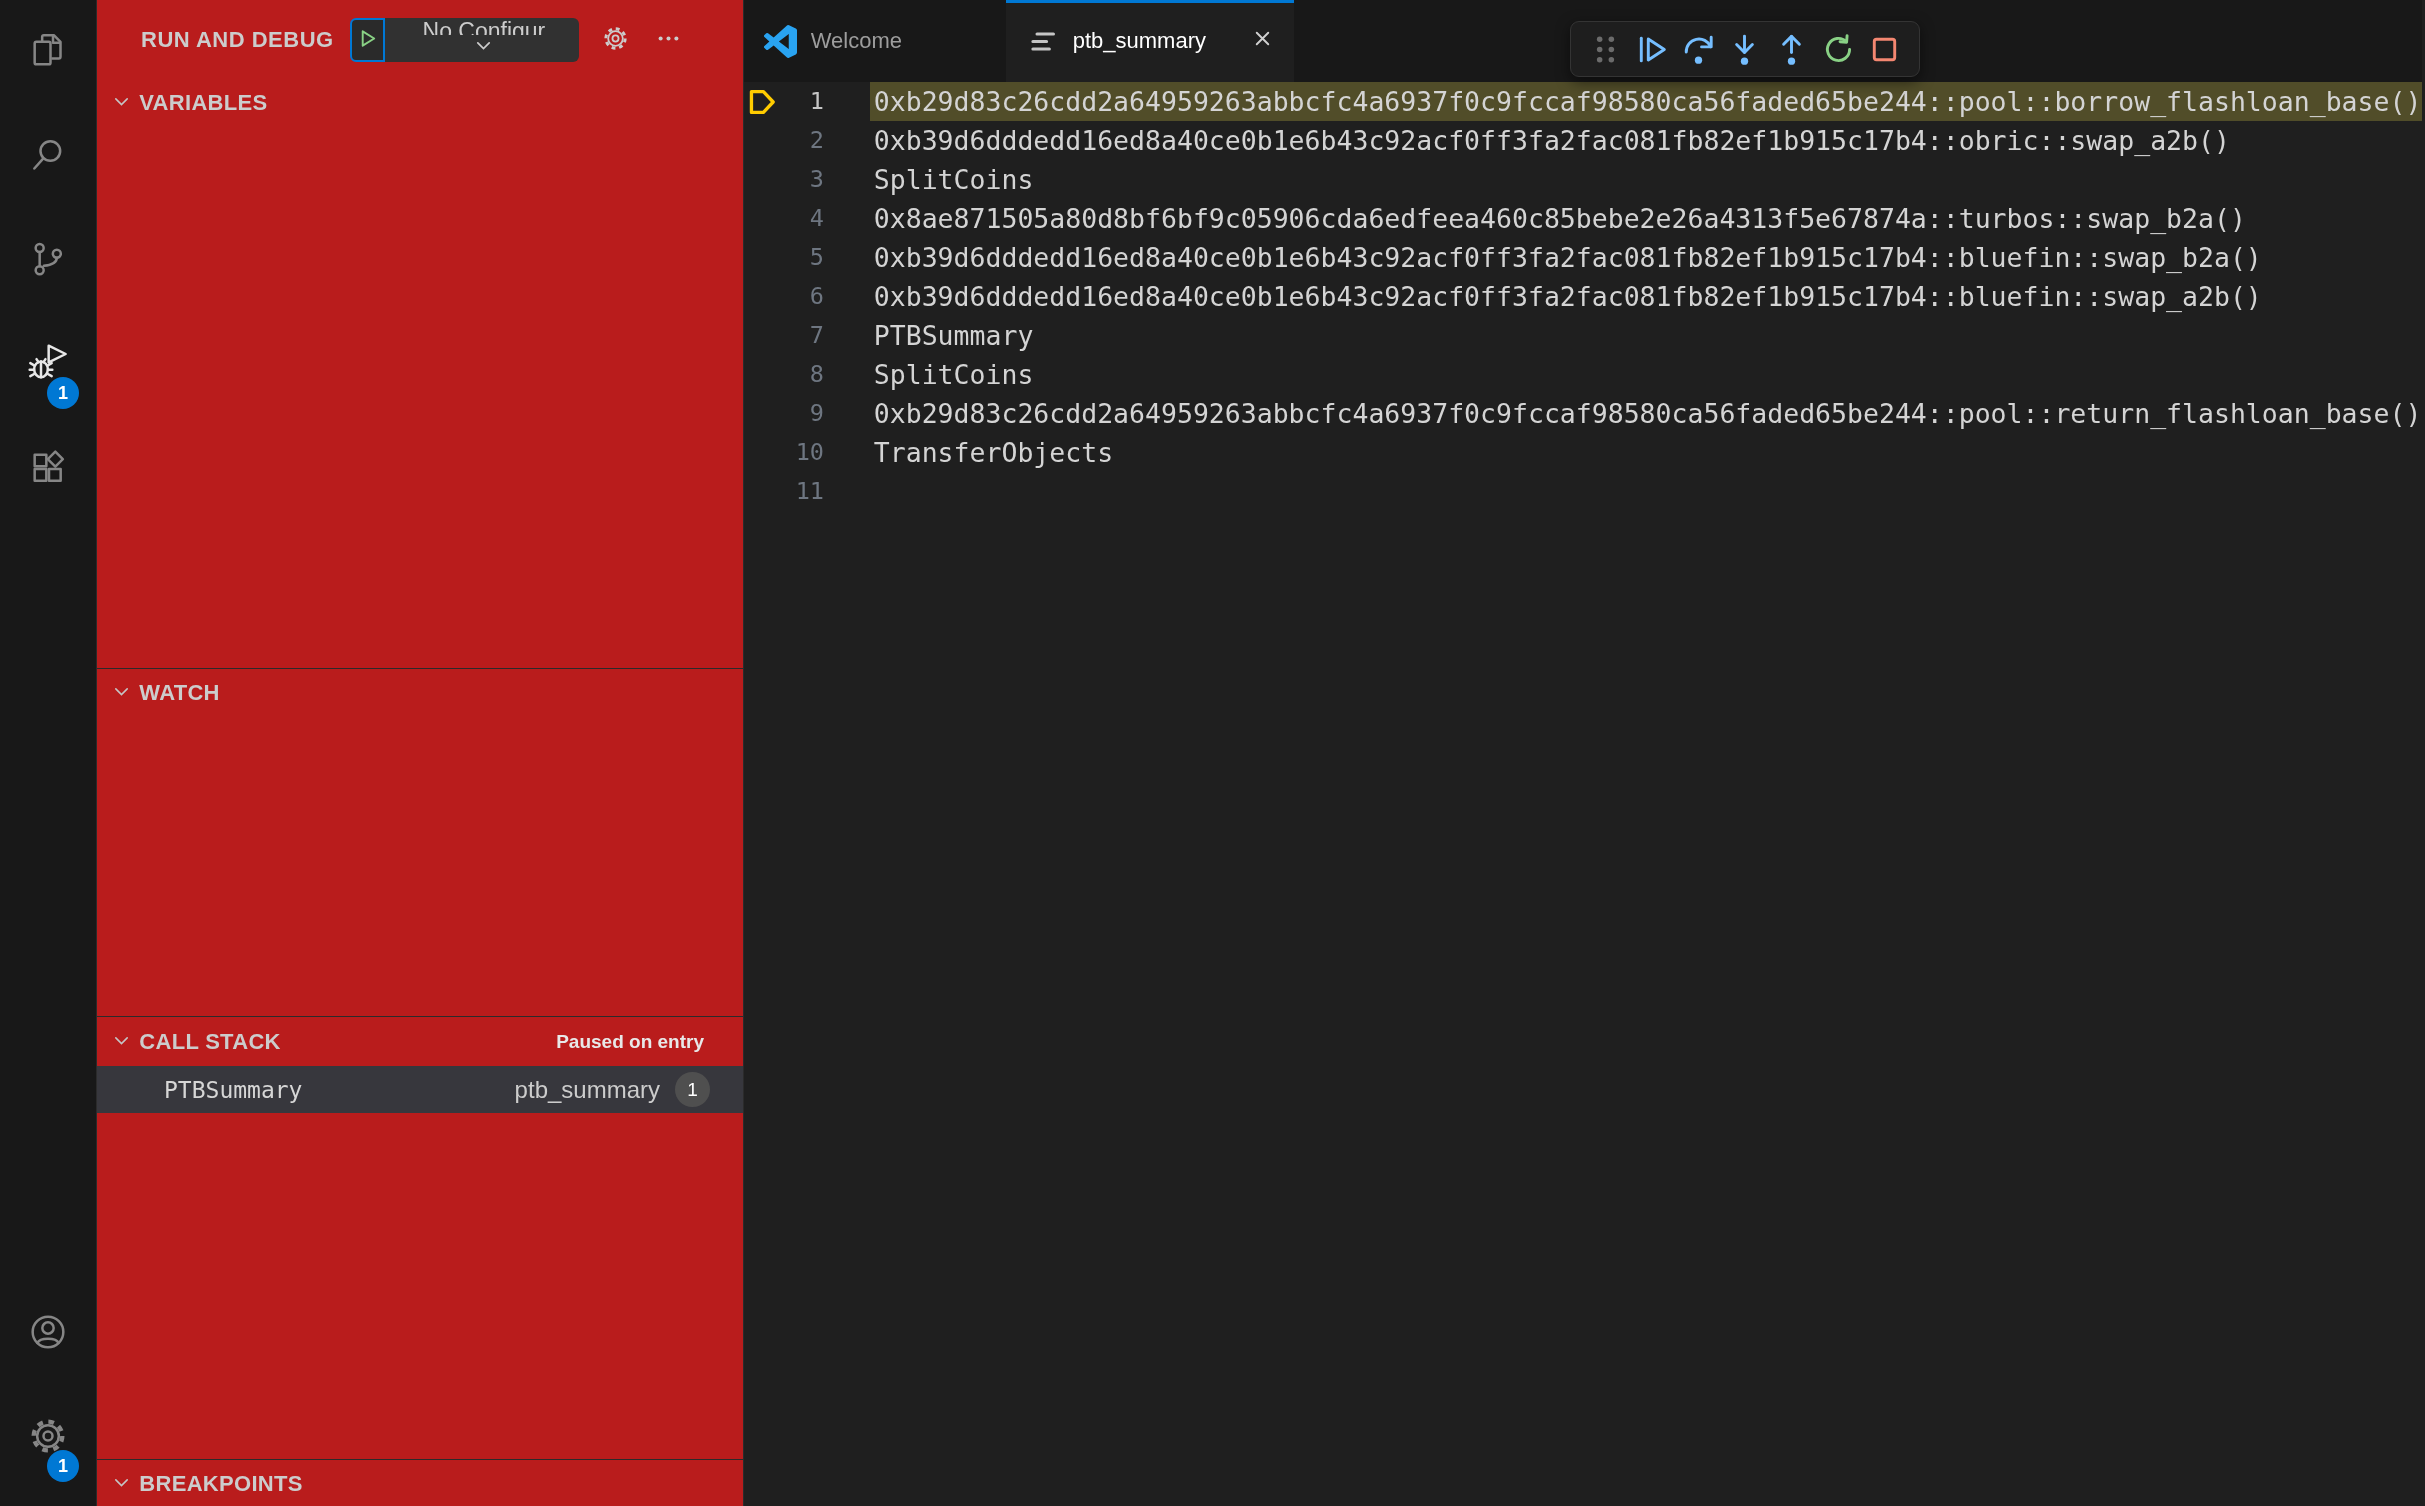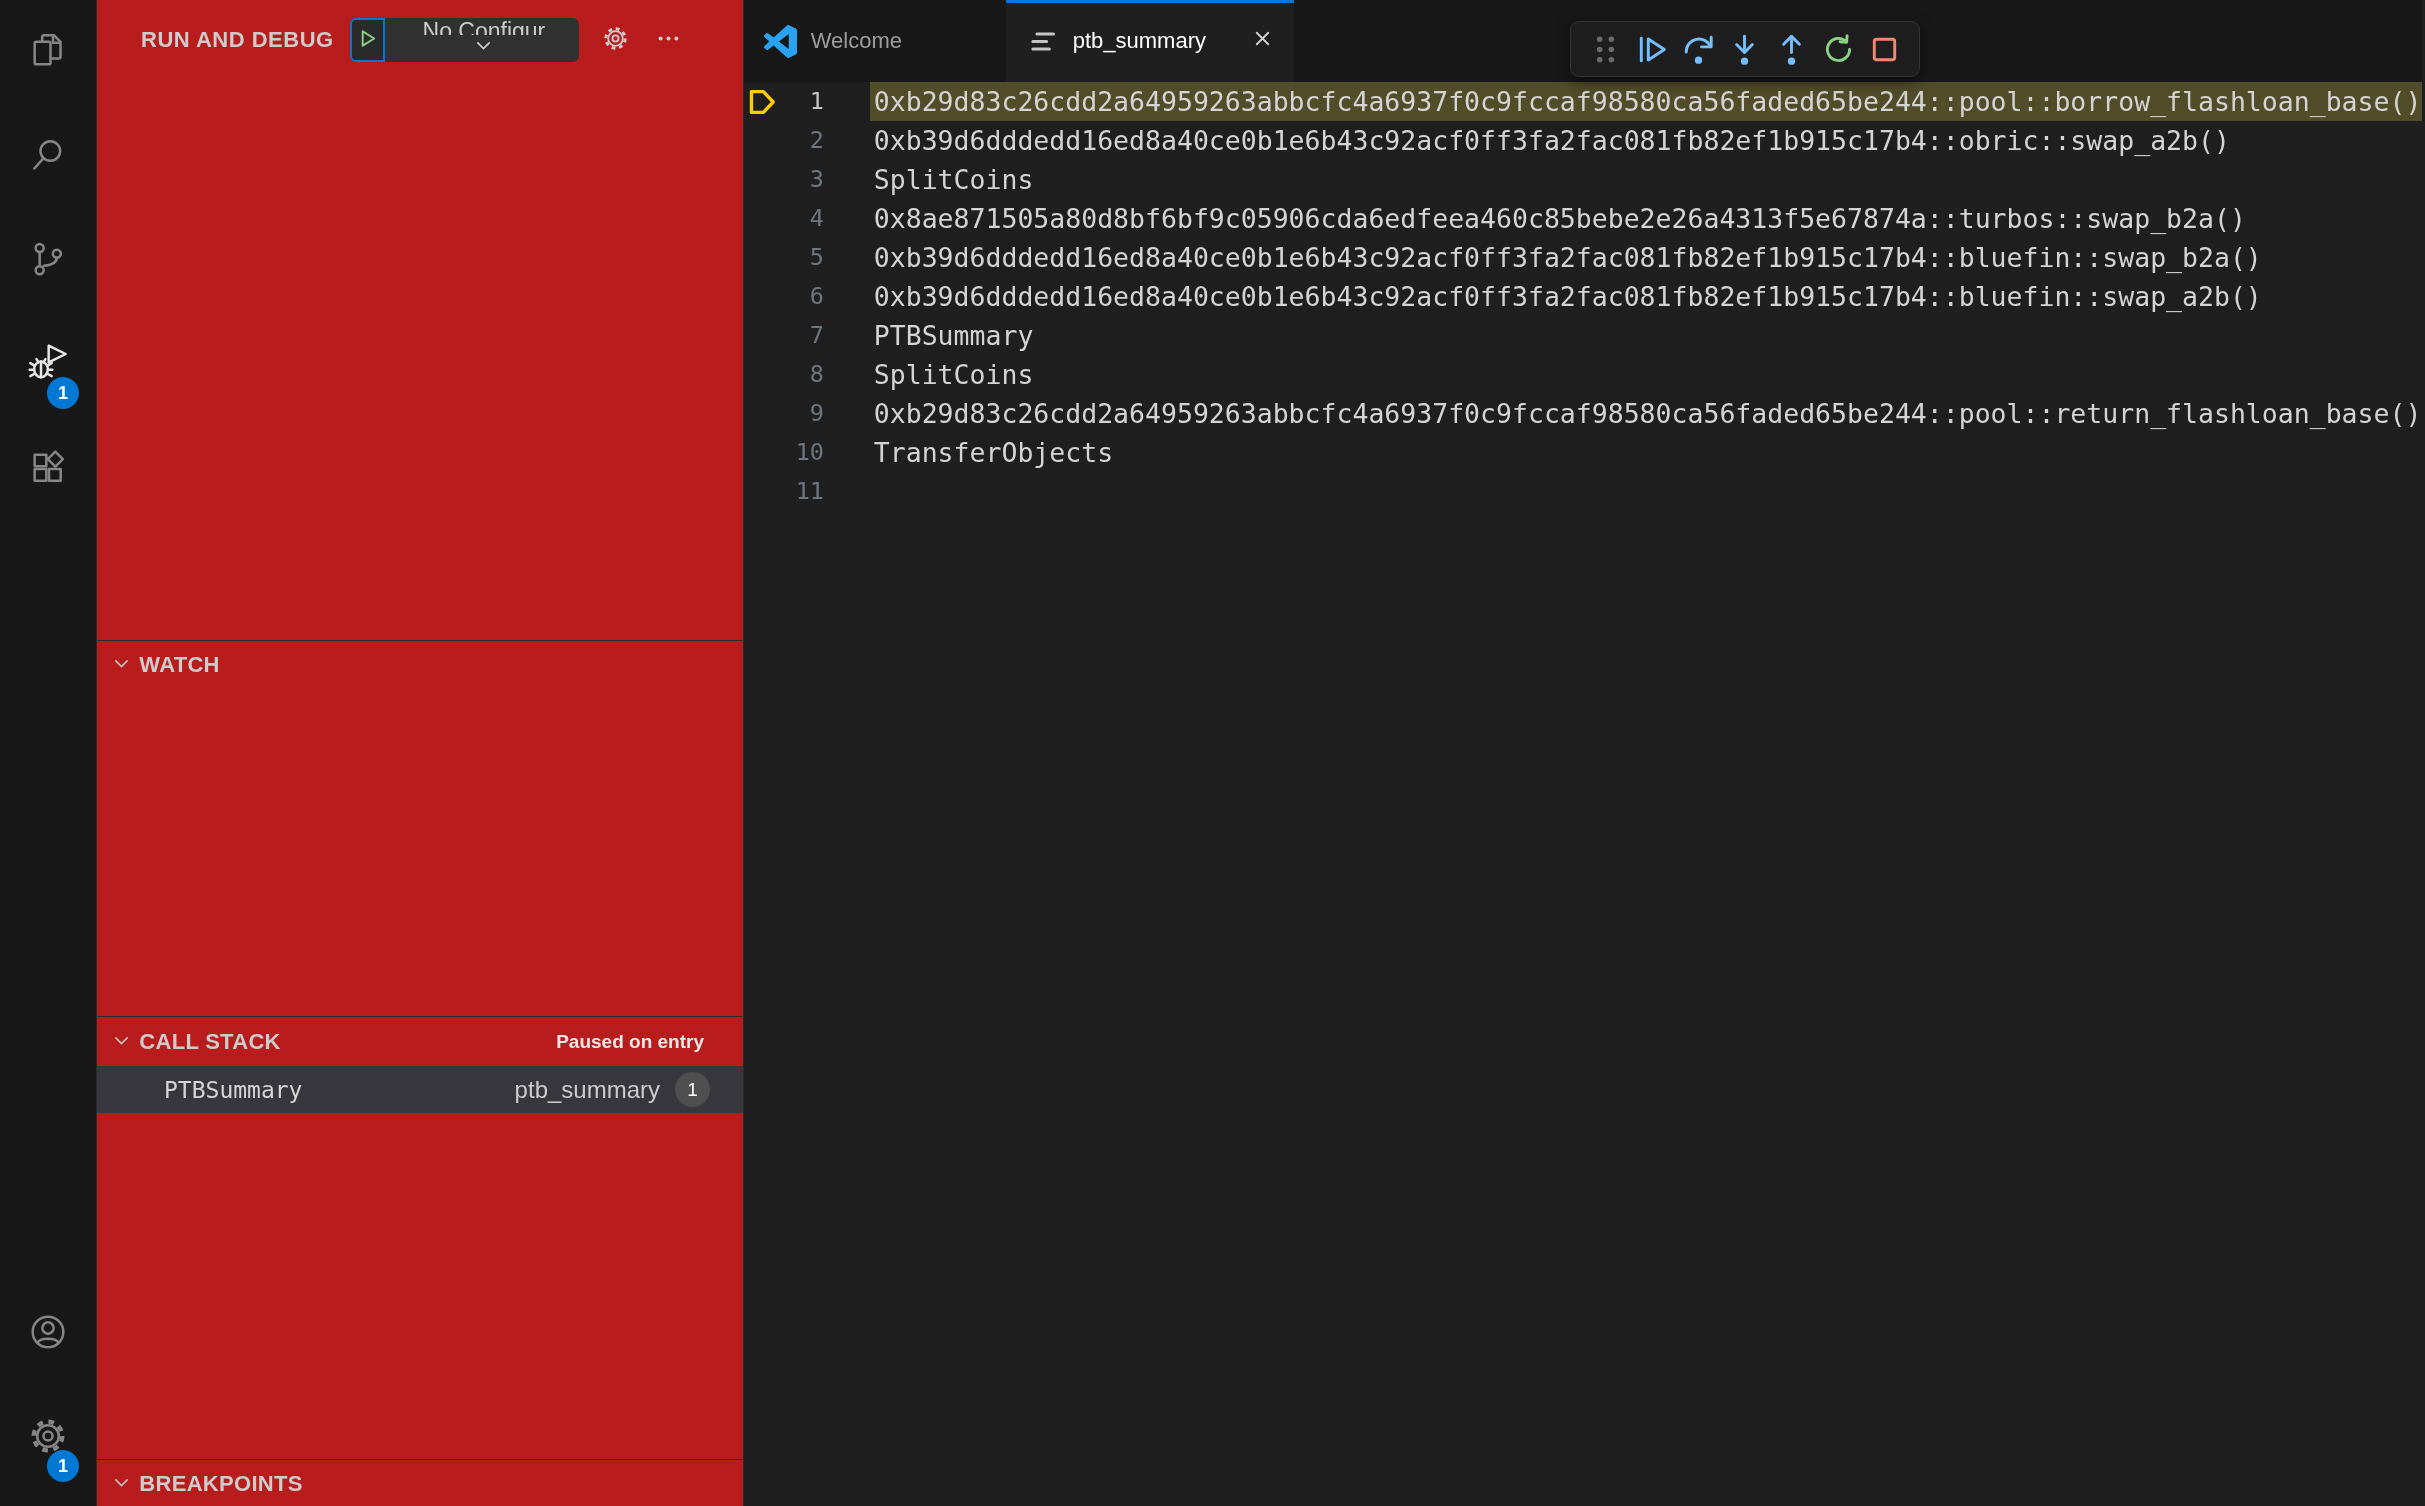--- a/index.html
+++ b/index.html
@@ -199,22 +199,30 @@
         <circle cx="12" cy="12" r="2.7" stroke-width="1.6"></circle>
       </svg></span>
       <span><svg viewBox="0 0 24 24" fill="currentColor">
         <circle cx="5" cy="12" r="1.8"></circle>
             <circle cx="12" cy="12" r="1.8"></circle>
             <circle cx="19" cy="12" r="1.8"></circle>
       </svg></span>
     </div>
   </div>
 
-
-  <div class="pane bordered" style="top:640px;height:376px;">
+  <div class="pane" style="top:79px;height:561px;">
+    <div class="pane-header">
+      <span><svg viewBox="0 0 24 24" fill="none" stroke="currentColor" stroke-width="1.8" stroke-linecap="round">
+            <path d="M5.5 9 12 15.5 18.5 9"></path>
+          </svg></span>
+      <span class="pane-title">VARIABLES</span>
+    </div>
+  </div>
+
+  <div class="pane bordered" style="top:668px;height:376px;">
     <div class="pane-header">
       <span><svg viewBox="0 0 24 24" fill="none" stroke="currentColor" stroke-width="1.8" stroke-linecap="round">
             <path d="M5.5 9 12 15.5 18.5 9"></path>
           </svg></span>
       <span class="pane-title">WATCH</span>
     </div>
   </div>
 
   <div class="pane bordered" style="top:1016px;height:443px;">
     <div class="pane-header" style="height:49px;">

